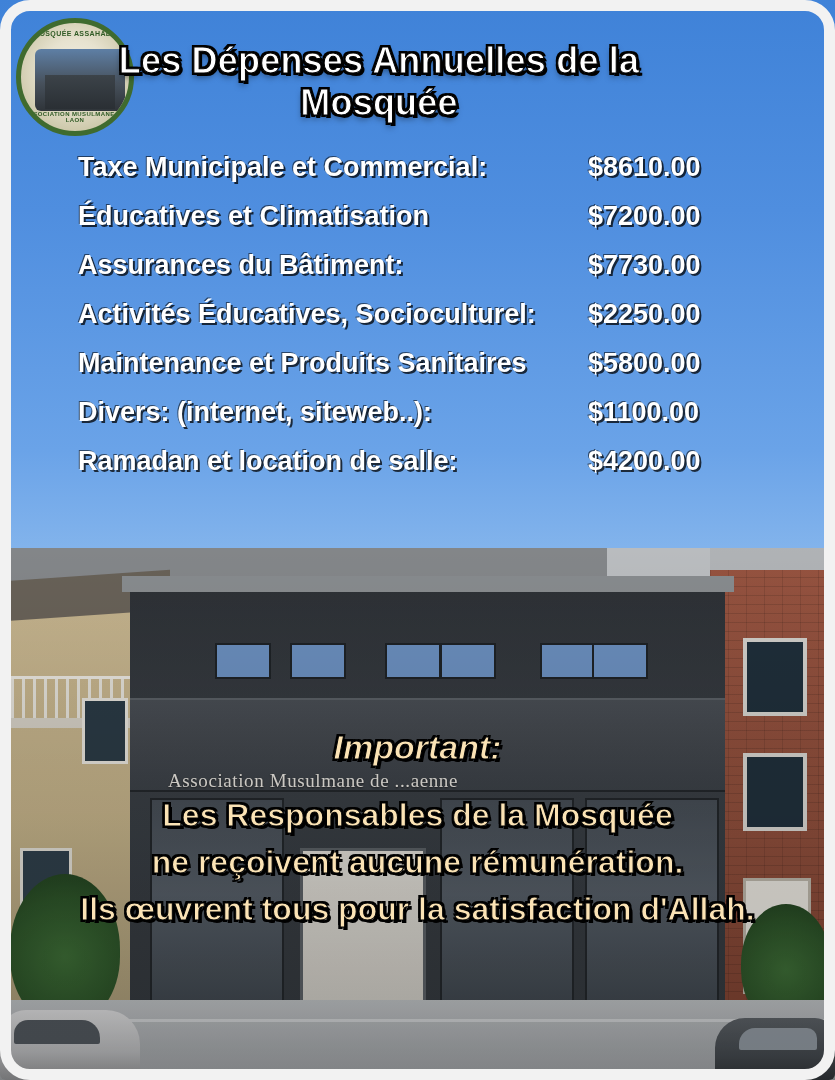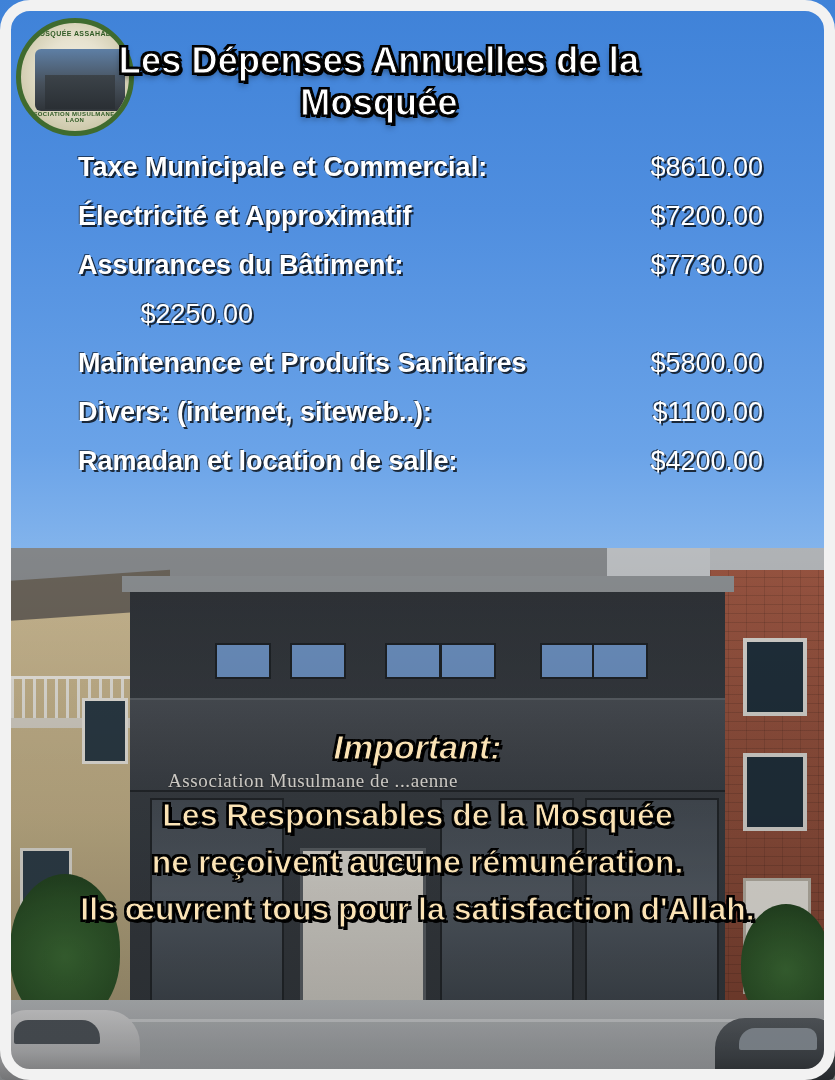--- a/index.html
+++ b/index.html
@@ -322,23 +322,23 @@
     width: 510px;
     font-size: 27px;
     font-weight: bold;
     font-stretch: condensed;
     color: #ffffff;
     text-shadow: 2px 2px 0 rgba(0,0,0,0.75), -1px -1px 0 rgba(0,0,0,0.55);
     white-space: nowrap;
   }
   .row-amount {
     width: 175px;
-    text-align: right;
+    text-align: left;
     font-size: 27px;
-    font-weight: normal;
+    font-weight: bold;
     font-stretch: condensed;
     color: #ffffff;
     text-shadow: 2px 2px 0 rgba(0,0,0,0.75), -1px -1px 0 rgba(0,0,0,0.55);
     white-space: nowrap;
   }
 
   
   .total-wrap {
     position: absolute;
     left: 70px; top: 592px;
@@ -459,28 +459,29 @@
   </div>
 
   <div class="headline">Les Dépenses Annuelles de la Mosquée</div>
 
   <div class="rows">
     <div class="row">
       <div class="row-label">Taxe Municipale et Commercial:</div>
       <div class="row-amount">$8610.00</div>
     </div>
     <div class="row">
-      <div class="row-label">Électricité et Approximatif</div>
+      <div class="row-label">Éducatives et Climatisation</div>
       <div class="row-amount">$7200.00</div>
     </div>
     <div class="row">
       <div class="row-label">Assurances du Bâtiment:</div>
       <div class="row-amount">$7730.00</div>
     </div>
     <div class="row">
+      <div class="row-label">Activités Éducatives, Socioculturel:</div>
       <div class="row-amount">$2250.00</div>
     </div>
     <div class="row">
       <div class="row-label">Maintenance et Produits Sanitaires</div>
       <div class="row-amount">$5800.00</div>
     </div>
     <div class="row">
       <div class="row-label">Divers: (internet, siteweb..):</div>
       <div class="row-amount">$1100.00</div>
     </div>

